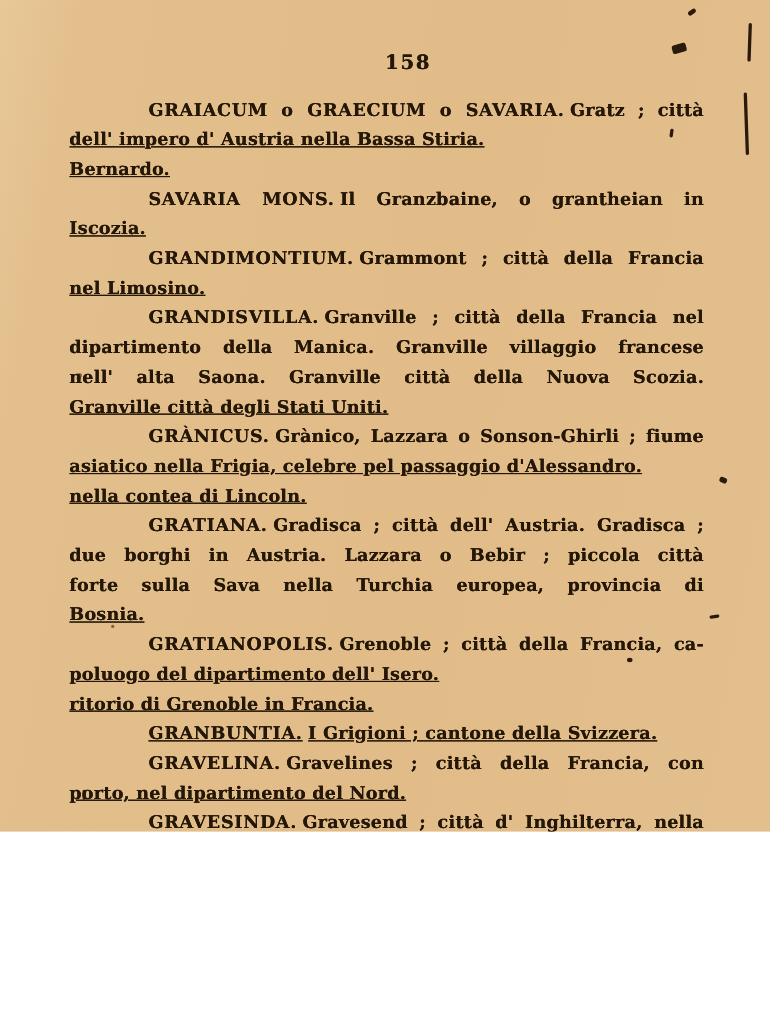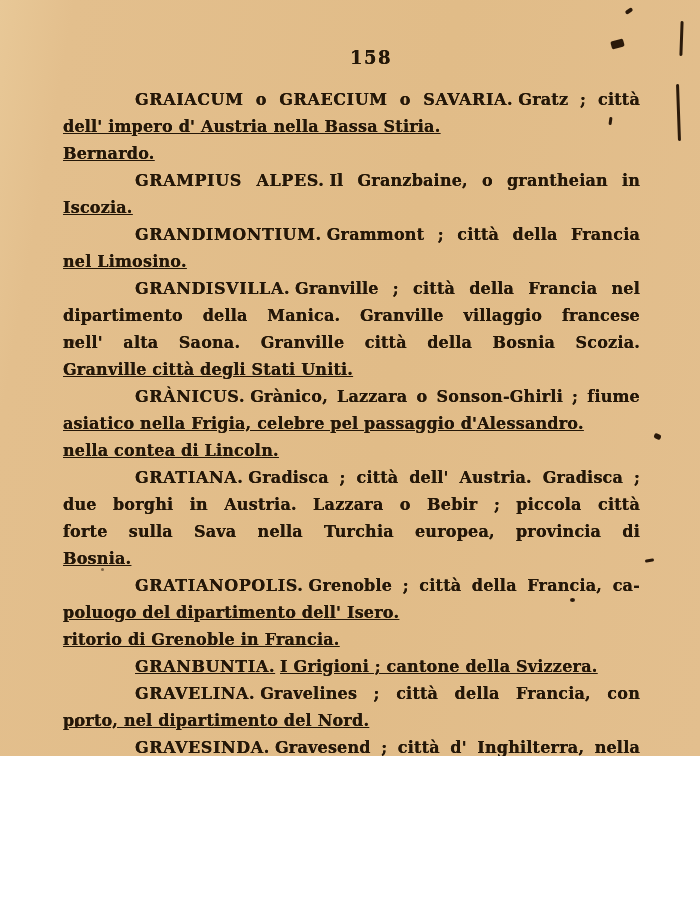--- a/index.html
+++ b/index.html
@@ -55,27 +55,27 @@
 </style>
 </head>
 <body>
 
 <div class="page">
   <div class="pageno">158</div>
   <div class="text-block">
       <div class="line first"><span class="hw">GRAIACUM o GRAECIUM o SAVARIA.</span>Gratz ; città</div>
       <div class="line end">dell' impero d' Austria nella Bassa Stiria.</div>
       <div class="line end">Bernardo.</div>
-      <div class="line first"><span class="hw">GRAMPIUS ALPES.</span>Il Granzbaine, o grantheian in</div>
+      <div class="line first"><span class="hw">SAVARIA MONS.</span>Il Granzbaine, o grantheian in</div>
       <div class="line end">Iscozia.</div>
       <div class="line first"><span class="hw">GRANDIMONTIUM.</span>Grammont ; città della Francia</div>
       <div class="line end">nel Limosino.</div>
       <div class="line first"><span class="hw">GRANDISVILLA.</span>Granville ; città della Francia nel</div>
       <div class="line">dipartimento della Manica. Granville villaggio francese</div>
-      <div class="line">nell' alta Saona. Granville città della Bosnia Scozia.</div>
+      <div class="line">nell' alta Saona. Granville città della Nuova Scozia.</div>
       <div class="line end">Granville città degli Stati Uniti.</div>
       <div class="line first"><span class="hw">GRÀNICUS.</span>Grànico, Lazzara o Sonson-Ghirli ; fiume</div>
       <div class="line end">asiatico nella Frigia, celebre pel passaggio d'Alessandro.</div>
       <div class="line end">nella contea di Lincoln.</div>
       <div class="line first"><span class="hw">GRATIANA.</span>Gradisca ; città dell' Austria. Gradisca ;</div>
       <div class="line">due borghi in Austria. Lazzara o Bebir ; piccola città</div>
       <div class="line">forte sulla Sava nella Turchia europea, provincia di</div>
       <div class="line end">Bosnia.</div>
       <div class="line first"><span class="hw">GRATIANOPOLIS.</span>Grenoble ; città della Francia, ca-</div>
       <div class="line end">poluogo del dipartimento dell' Isero.</div>

